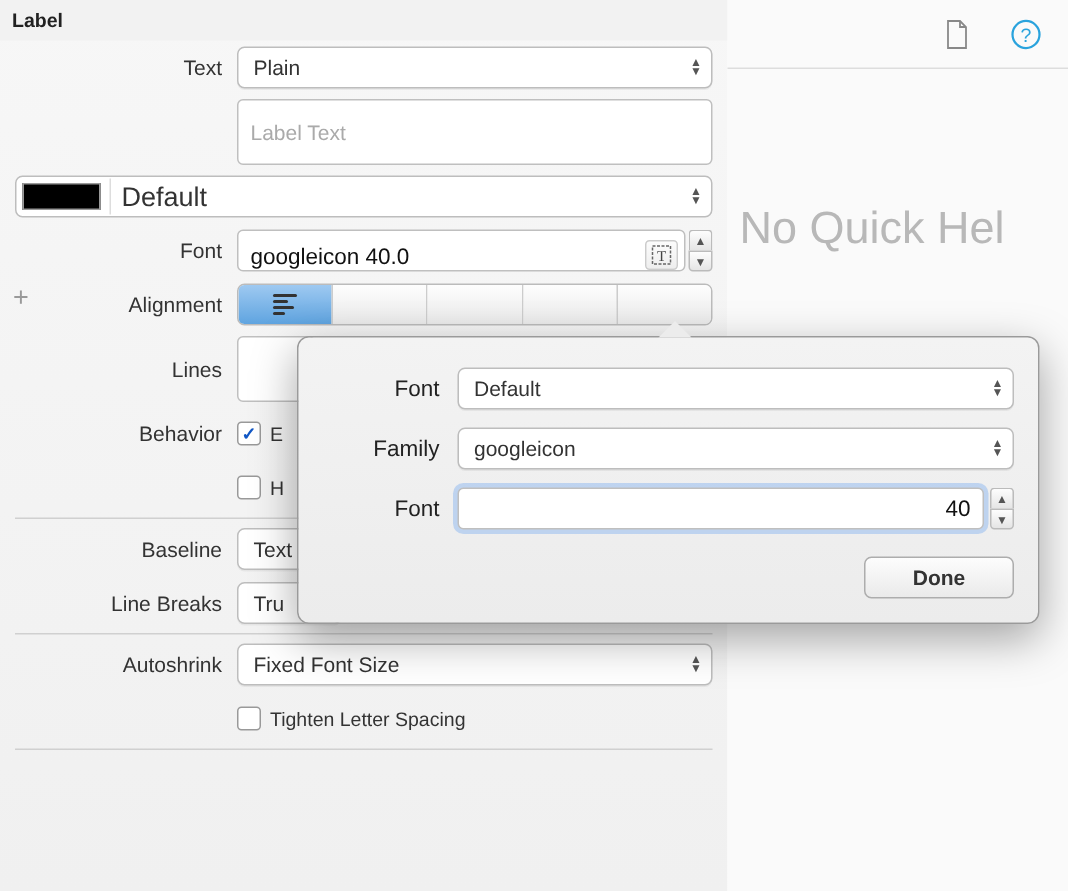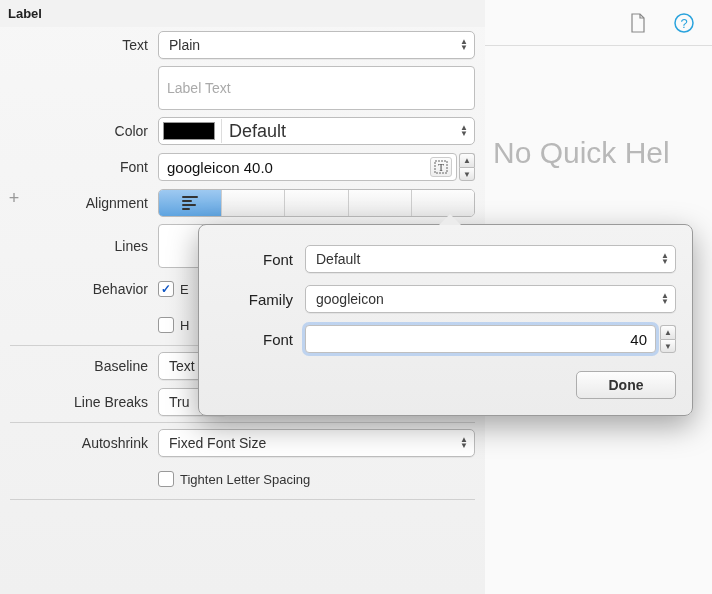--- a/index.html
+++ b/index.html
@@ -18,21 +18,21 @@
 
 .textfield { background: #fff; border: 1px solid #bfbfbf; border-radius: 4px; height: 44px; padding: 16px 8px; font-size: 14px; width: 100%; display: flex; align-items: center; color: #aaa; }
 .textfield.dark { color: #222; }
 
 .color-well { display:flex; align-items:center; background:#fff; border:1px solid #bdbdbd; border-radius:5px; height:28px; width:100%; position:relative; padding:0 22px 0 4px; font-size:18px;}
 .color-swatch { width: 52px; height: 18px; background:#000; margin-right:8px; border:1px solid #999; }
 .color-well .divider { position:absolute; left:62px; top:1px; bottom:1px; width:1px; background:#ddd;}
 .color-well .arrows { position:absolute; right:6px; top:50%; transform:translateY(-50%); display:flex; flex-direction:column; font-size:8px; line-height:6px; color:#555;}
 .color-well .arrows::before{content:"▲";} .color-well .arrows::after{content:"▼";}
 
-.font-field { display:flex; align-items:center; background:#fff; border:1px solid #bfbfbf; border-radius:4px; height:28px; padding:0 4px 0 8px; width: calc(100% - 18px); font-size:15px; color:#111; }
+.font-field { display:flex; align-items:flex-end; background:#fff; border:1px solid #bfbfbf; border-radius:4px; height:28px; padding:0 4px 0 8px; width: calc(100% - 18px); font-size:15px; color:#111; }
 .font-btn { margin-left:auto; width:22px; height:20px; border:1px solid #ccc; border-radius:3px; display:flex; align-items:center; justify-content:center; font-size:12px; background:linear-gradient(#fcfcfc,#eee); }
 .stepper { width:16px; display:flex; flex-direction:column; margin-left:2px;}
 .stepper div { height:14px; background:linear-gradient(#fdfdfd,#e5e5e5); border:1px solid #bbb; display:flex; align-items:center; justify-content:center; font-size:8px; color:#555;}
 .stepper div:first-child{border-radius:3px 3px 0 0; border-bottom:none;}
 .stepper div:last-child{border-radius:0 0 3px 3px;}
 
 .segmented { display:flex; width:100%; height:28px; border-radius:5px; overflow:hidden; border:1px solid #bbb;}
 .segmented .seg { flex:1; display:flex; align-items:center; justify-content:center; background:linear-gradient(#fdfdfd,#eaeaea); border-right:1px solid #ccc;}
 .segmented .seg:last-child{border-right:none;}
 .segmented .seg.active{ background:linear-gradient(#9ec9f1,#5fa4e0); }
@@ -81,21 +81,20 @@
   </div>
 
   <div class="row">
     <div class="row-label"></div>
     <div class="row-control">
       <div class="textfield">Label Text</div>
     </div>
   </div>
 
   <div class="row">
-    <div class="row-label">Color</div>
     <div class="row-control">
       <div class="color-well">
         <div class="color-swatch"></div>
         <span class="divider"></span>
         <span style="margin-left:6px">Default</span>
         <span class="arrows"></span>
       </div>
     </div>
   </div>
 

